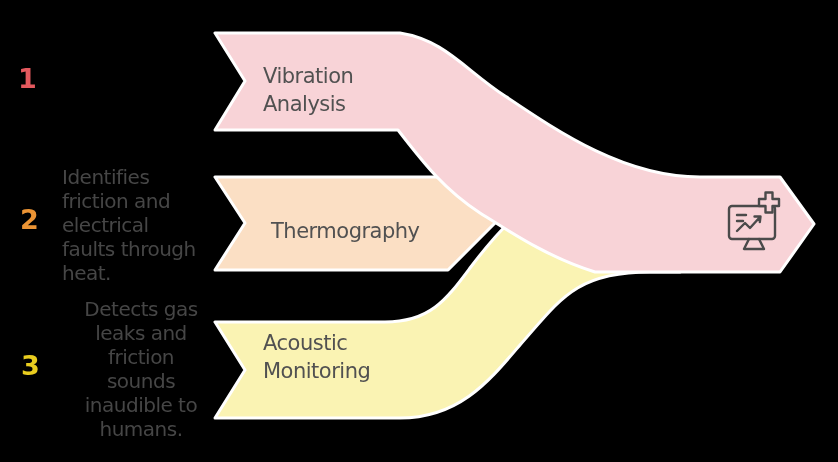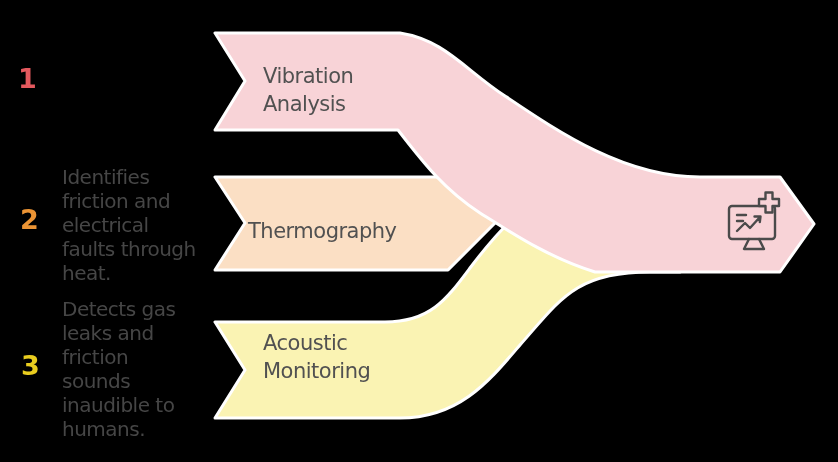--- a/index.html
+++ b/index.html
@@ -72,23 +72,23 @@
     line-height: 29px;
     white-space: pre-line;
     letter-spacing: -0.5px;
   }
   
   #num-1 { left: 18px; top: 65px; }
   #num-2 { left: 20px; top: 206px; }
   #num-3 { left: 21px; top: 352px; }
   #desc-1 { left: 62px; top: 20px; }
   #desc-2 { left: 62px; top: 165px; }
-  #desc-3 { left: 62px; top: 297px; }
+  #desc-3 { left: 62px; top: 297px; text-align: center; }
   #label-1 { left: 263px; top: 56px; }
-  #label-2 { left: 248px; top: 211px; }
+  #label-2 { left: 271px; top: 211px; }
   #label-3 { left: 263px; top: 323px; }
 </style>
 </head>
 <body>
 
 <div id="stage">
 
   <svg id="flow-svg" width="838" height="462" viewBox="0 0 838 462">
 
     <path class="band" d="M 215,177 H 448 L 496,222 L 448,270 H 215 L 245,223 Z" fill="#fbdfc4"></path>

